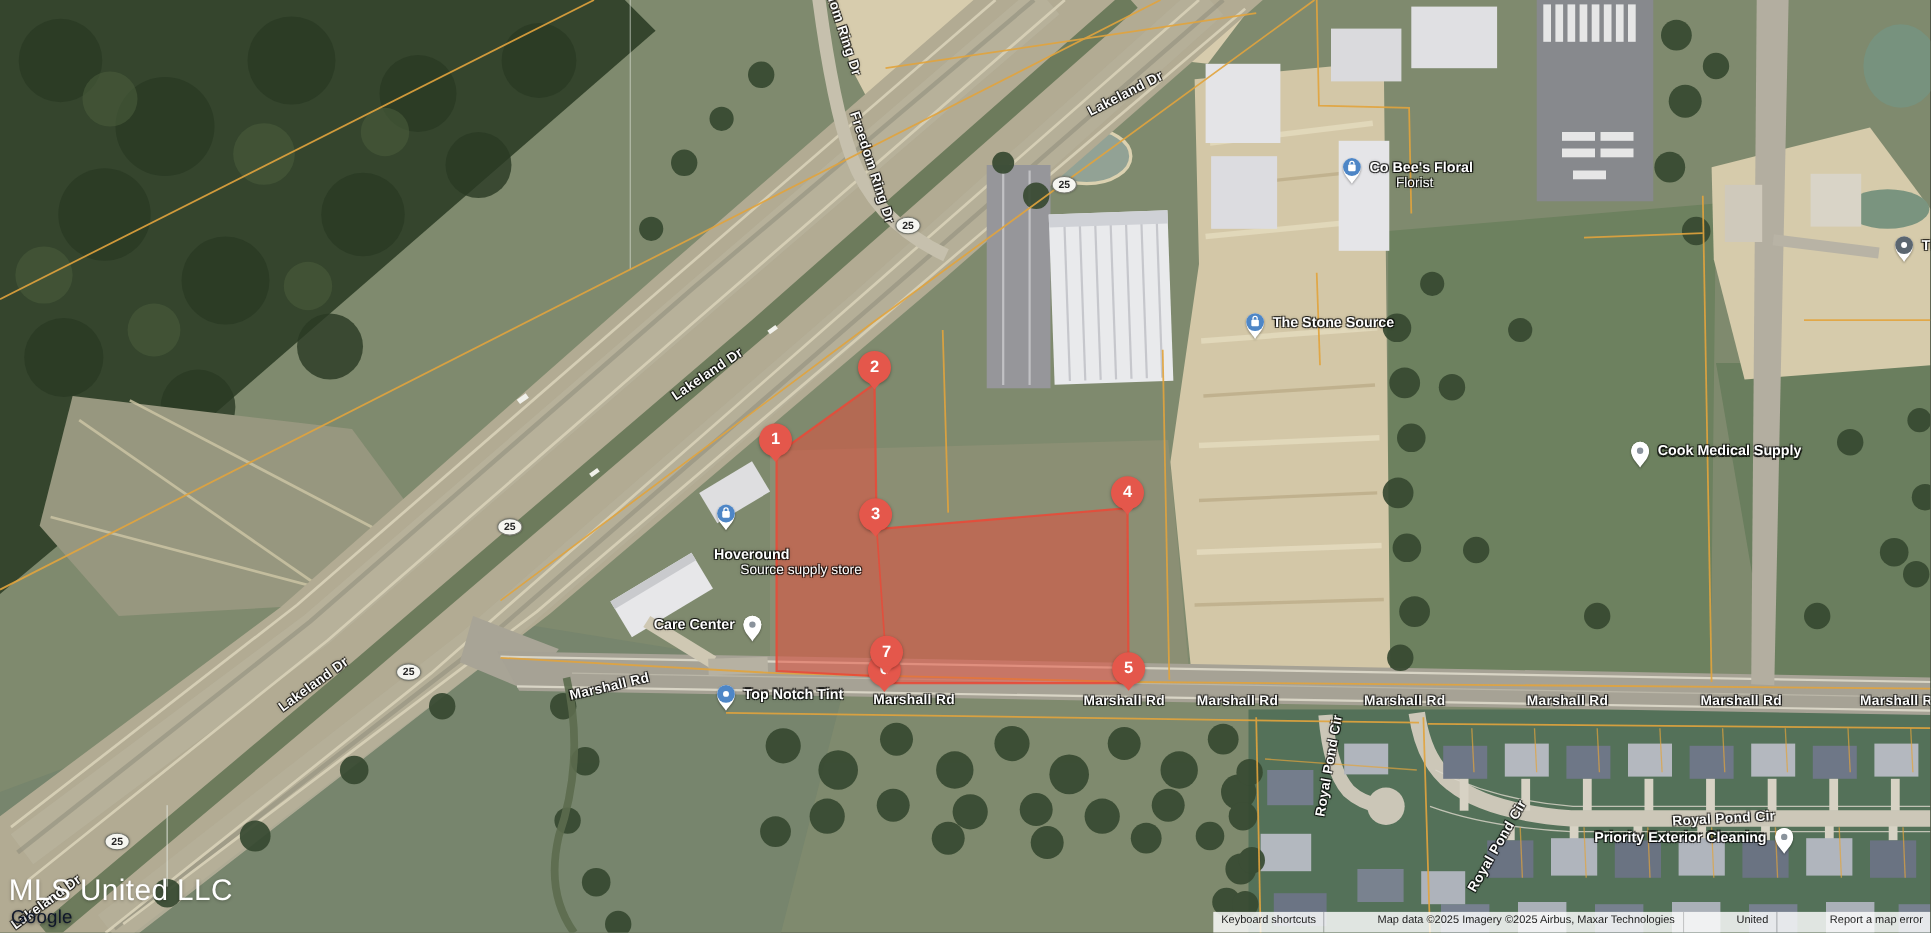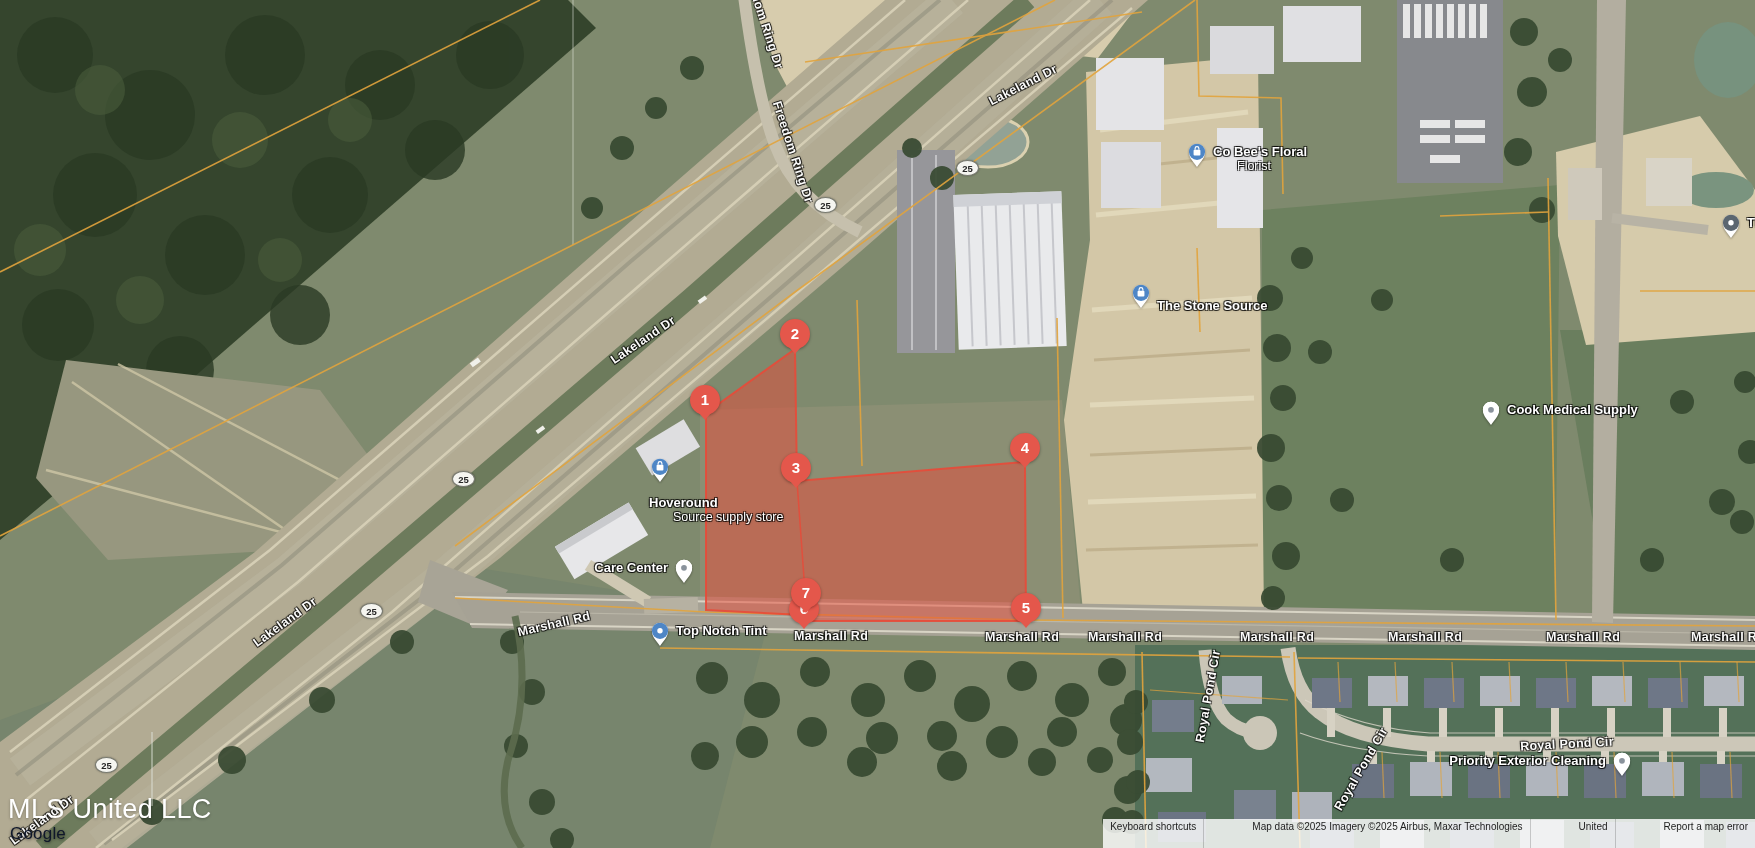--- a/index.html
+++ b/index.html
@@ -26,21 +26,21 @@
   .poi-sub{display:block;font-weight:400;font-size:12.5px;padding-left:24px;}
   .marker{position:absolute;width:30px;height:30px;margin:-15px 0 0 -15px;background:#e4574b;
     border-radius:50%;color:#fff;font-size:15px;font-weight:700;line-height:30px;text-align:center;
     box-shadow:0 1px 3px rgba(0,0,0,.35);}
   .marker::after{content:"";position:absolute;left:50%;bottom:-5px;transform:translateX(-50%);
     width:0;height:0;border:6px solid transparent;border-top:7px solid #e4574b;border-bottom:0;}
   #watermark{position:absolute;left:8px;top:794px;color:#ffffff;font-size:27px;font-weight:400;
     letter-spacing:.4px;text-shadow:0 1px 3px rgba(0,0,0,.3);}
   #google-logo{position:absolute;left:10px;top:824px;color:#0f172a;font-size:17px;font-weight:500;
     letter-spacing:.2px;text-shadow:0 1px 3px rgba(0,0,0,.55);cursor:pointer;}
-  #attribution{position:absolute;right:0;bottom:0;height:29px;display:flex;align-items:stretch;
+  #attribution{position:absolute;right:0;bottom:0;height:19px;display:flex;align-items:stretch;
     font-size:10px;line-height:15px;color:#1d1d1d;justify-content:space-between;}
   #attribution span{background:rgba(255,255,255,.82);padding:0 7px;white-space:nowrap;}
   #attribution span + span{border-left:1px solid rgba(0,0,0,.18);padding-left:48px;}
   #attribution .lnk{cursor:pointer;}
 </style>
 </head>
 <body>
 
 <div id="map">
 
@@ -403,32 +403,32 @@
       <div class="poi" style="left: 649px; top: 620px;">
         <span class="poi-pin"><svg width="22" height="27" viewBox="0 0 24 30">
             <path d="M12 29C8.5 23.5 3 19.6 3 12A9 9 0 1 1 21 12C21 19.6 15.5 23.5 12 29Z" fill="#fff"></path>
             <circle cx="12" cy="12" r="9" fill="#4e86c6"></circle>
             <circle cx="12" cy="12" r="3" fill="#fff"></circle>
           </svg></span>
         <div class="poi-label">
           <span class="poi-name">Top Notch Tint</span>
         </div>
       </div>
-      <div class="poi" style="left: 1130px; top: 282px; align-items: flex-end;">
+      <div class="poi" style="left: 1130px; top: 282px;">
         <span class="poi-pin"><svg width="22" height="27" viewBox="0 0 24 30">
             <path d="M12 29C8.5 23.5 3 19.6 3 12A9 9 0 1 1 21 12C21 19.6 15.5 23.5 12 29Z" fill="#fff"></path>
             <circle cx="12" cy="12" r="9" fill="#4e86c6"></circle>
             <rect x="8.2" y="9.6" width="7.6" height="6.6" rx="1.1" fill="#fff"></rect>
             <path d="M9.9 9.6V8.4a2.1 2.1 0 0 1 4.2 0v1.2" fill="none" stroke="#fff" stroke-width="1.3"></path>
           </svg></span>
         <div class="poi-label">
           <span class="poi-name">The Stone Source</span>
         </div>
       </div>
-      <div class="poi" style="left: 1186px; top: 141px;">
+      <div class="poi" style="left: 1218px; top: 141px;">
         <span class="poi-pin"><svg width="22" height="27" viewBox="0 0 24 30">
             <path d="M12 29C8.5 23.5 3 19.6 3 12A9 9 0 1 1 21 12C21 19.6 15.5 23.5 12 29Z" fill="#fff"></path>
             <circle cx="12" cy="12" r="9" fill="#4e86c6"></circle>
             <rect x="8.2" y="9.6" width="7.6" height="6.6" rx="1.1" fill="#fff"></rect>
             <path d="M9.9 9.6V8.4a2.1 2.1 0 0 1 4.2 0v1.2" fill="none" stroke="#fff" stroke-width="1.3"></path>
           </svg></span>
         <div class="poi-label">
           <span class="poi-name">Co Bee's Floral</span>
           <span class="poi-sub">Florist</span>
         </div>

